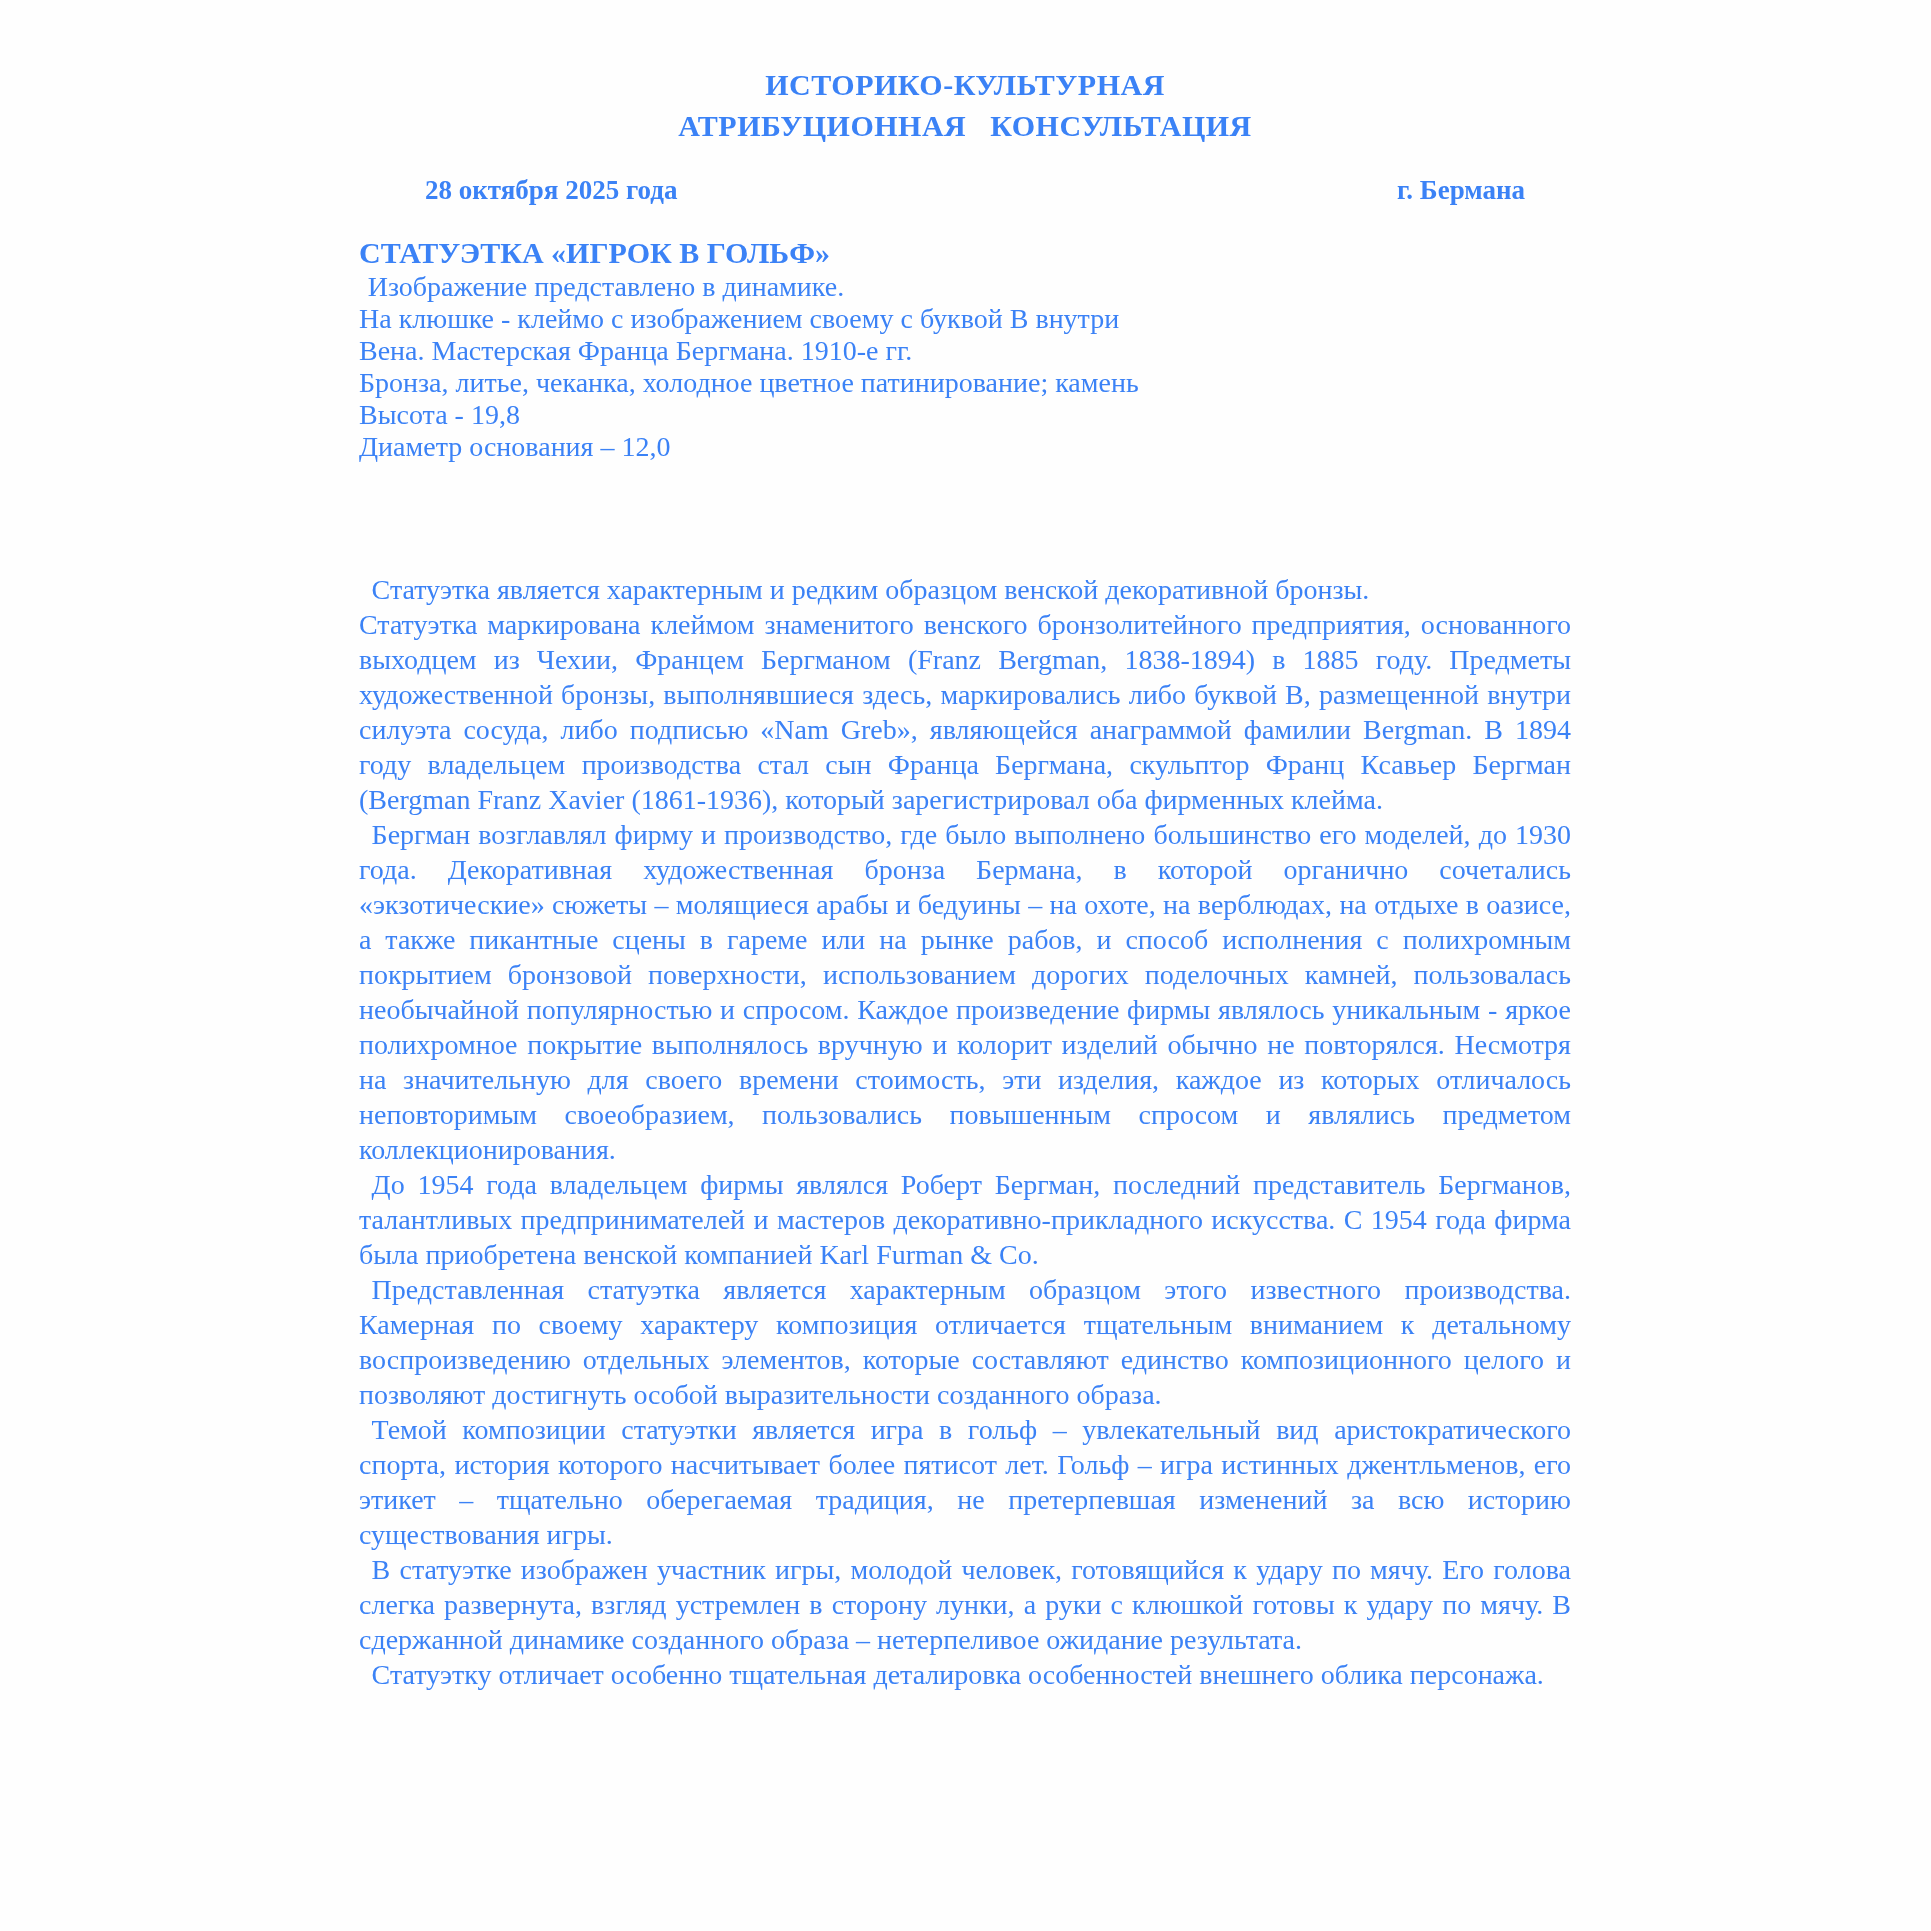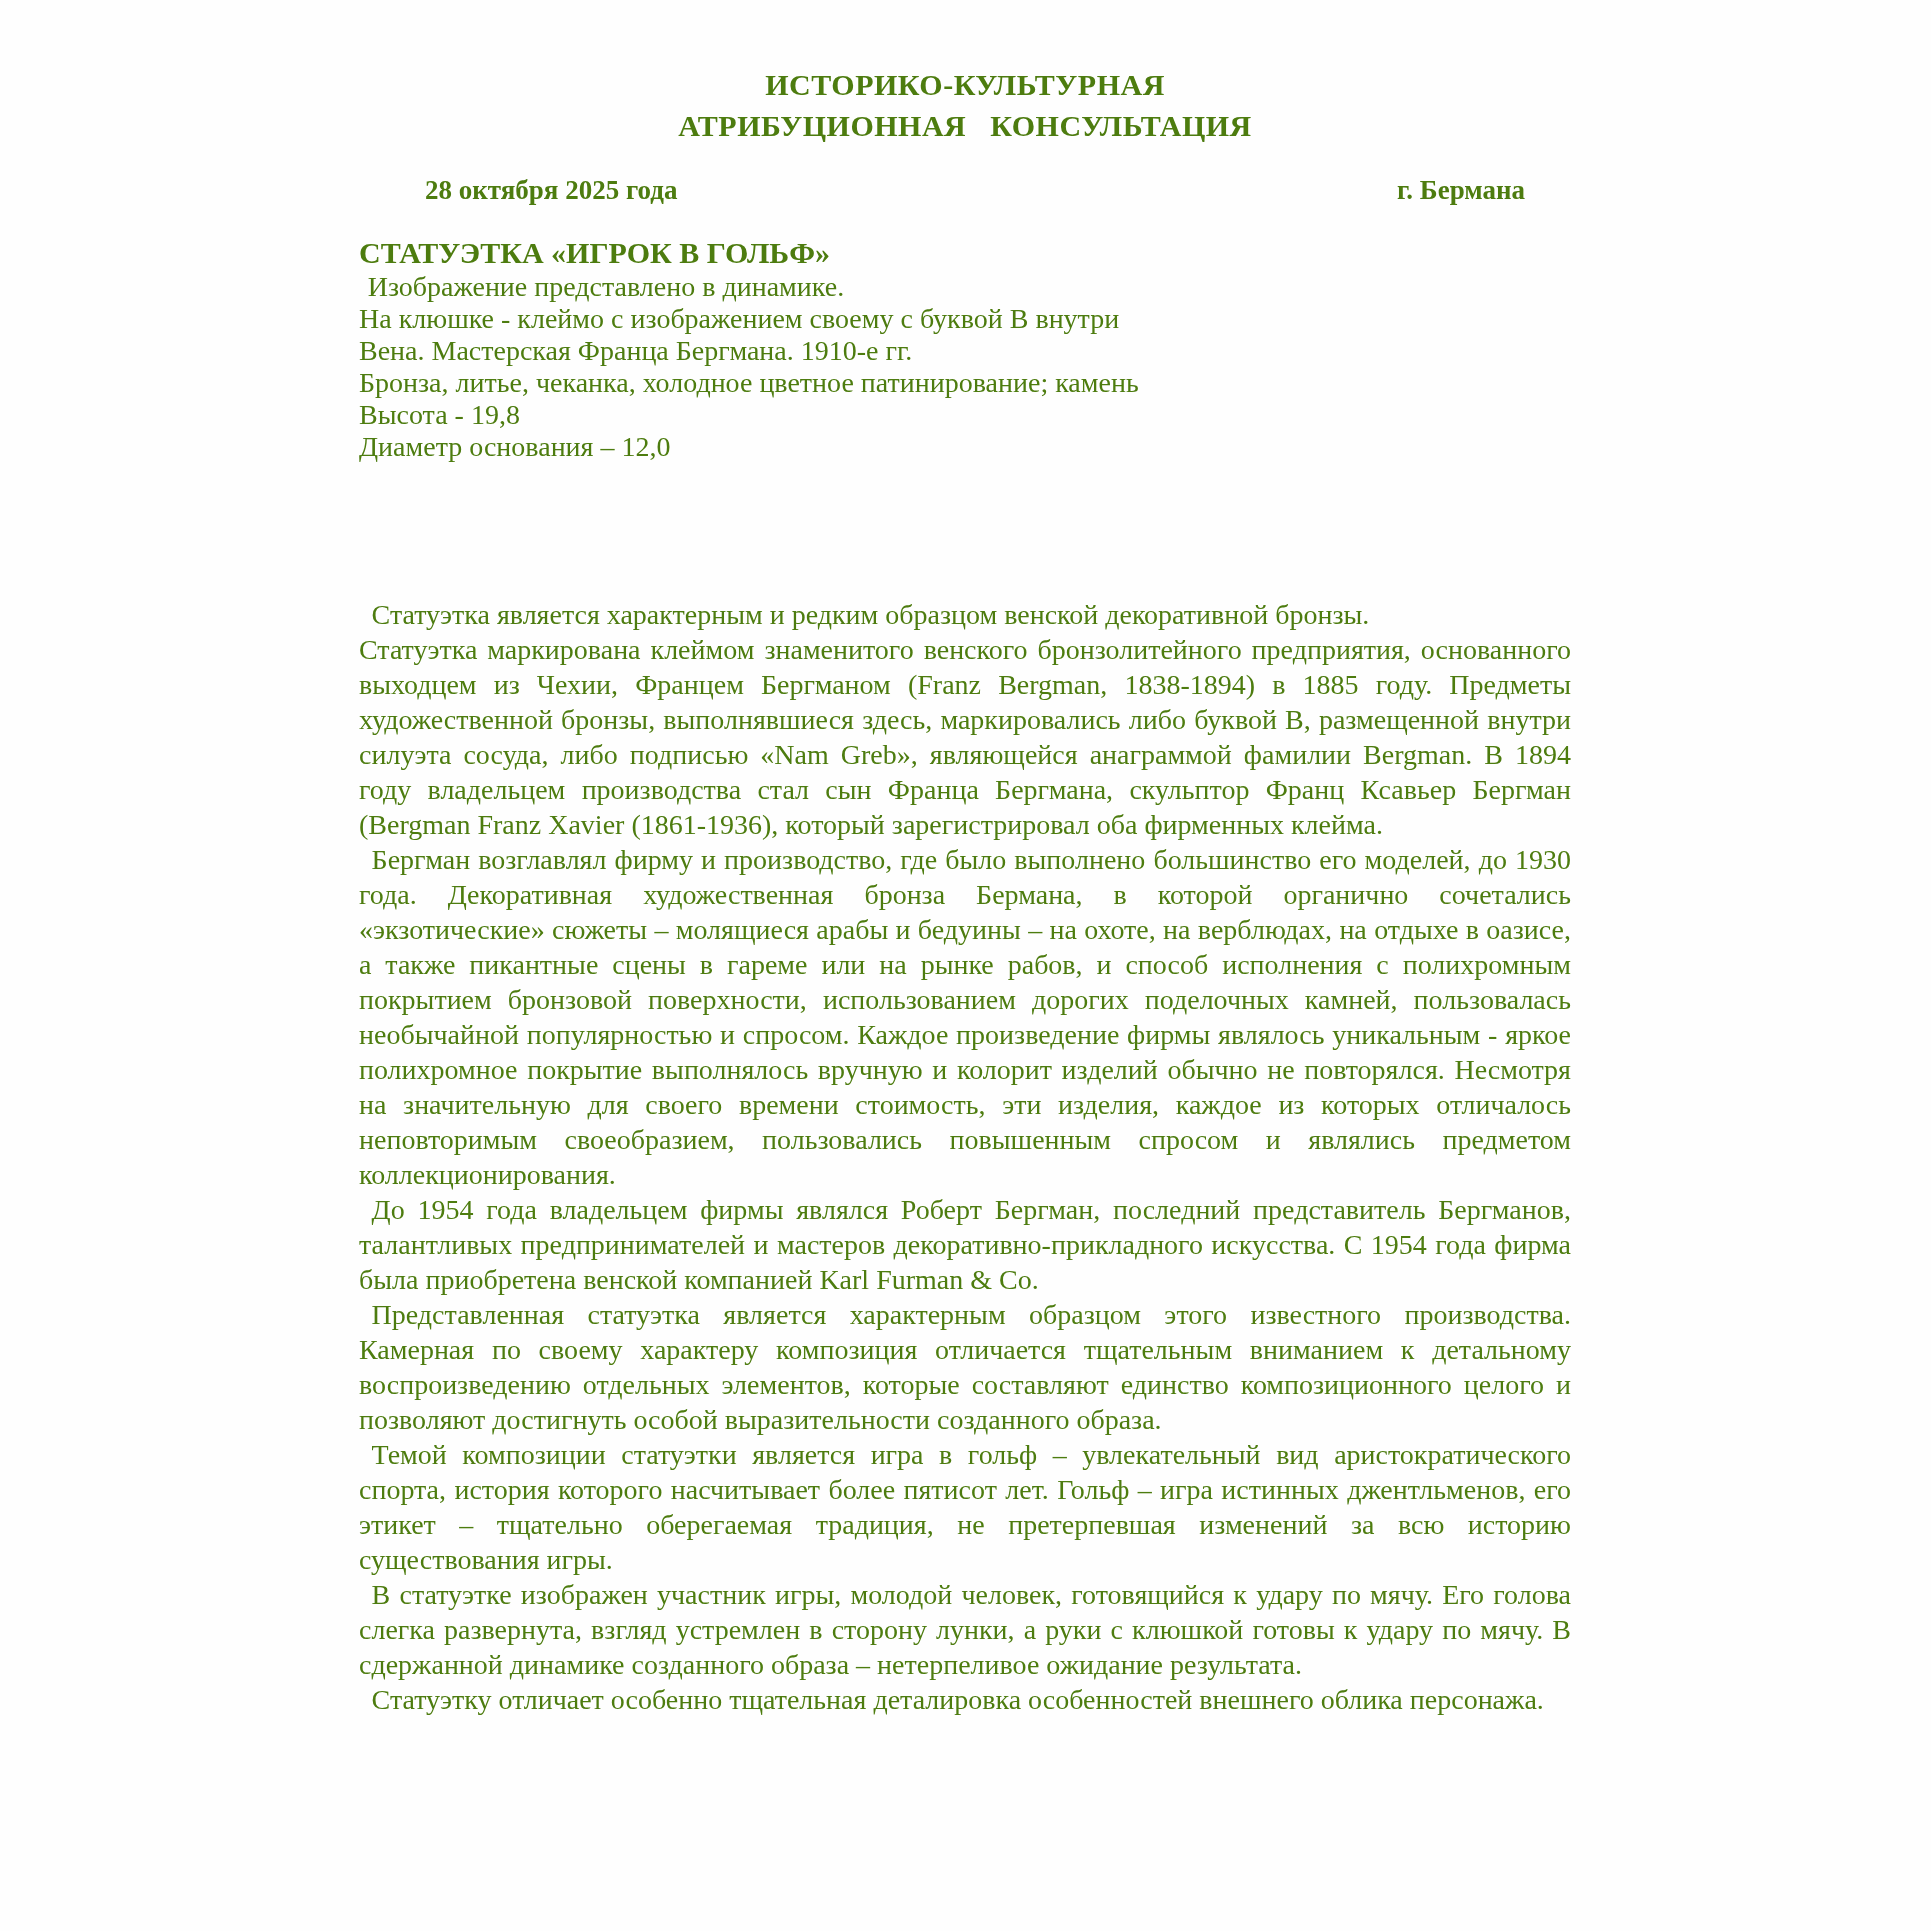--- a/index.html
+++ b/index.html
@@ -5,21 +5,21 @@
   html, body {
     margin: 0;
     padding: 0;
     background: #ffffff;
   }
   .page {
     position: relative;
     width: 1931px;
     height: 1931px;
     background: #fefefe;
-    color: #4d7c0f;
+    color: #3b82f6;
     font-family: "Liberation Serif", "DejaVu Serif", serif;
     overflow: hidden;
   }
   
   .title-block {
     position: absolute;
     top: 64px;
     left: 359px;
     width: 1212px;
     text-align: center;
@@ -67,21 +67,21 @@
     font-size: 28px;
     line-height: 32px;
     text-align: left;
   }
   .description p { margin: 0; }
   .description p.small-indent { padding-left: 8.7px; }
 
   
   .body-text {
     position: absolute;
-    top: 597px;
+    top: 572px;
     left: 359px;
     width: 1212px;
     font-size: 28px;
     line-height: 35px;
     text-align: justify;
   }
   .body-text p.para {
     margin: 0;
     text-indent: 12.6px;
   }

